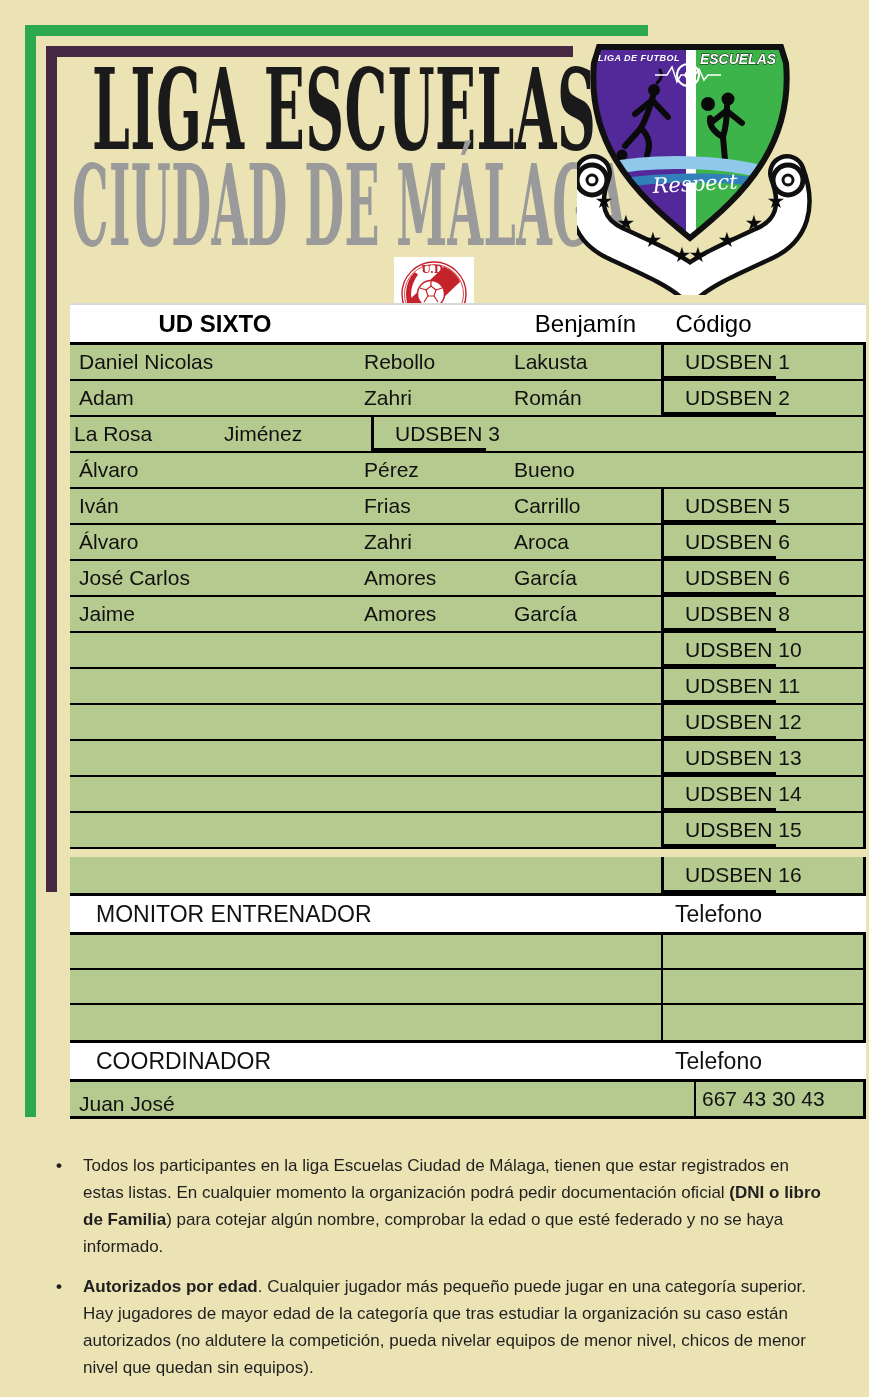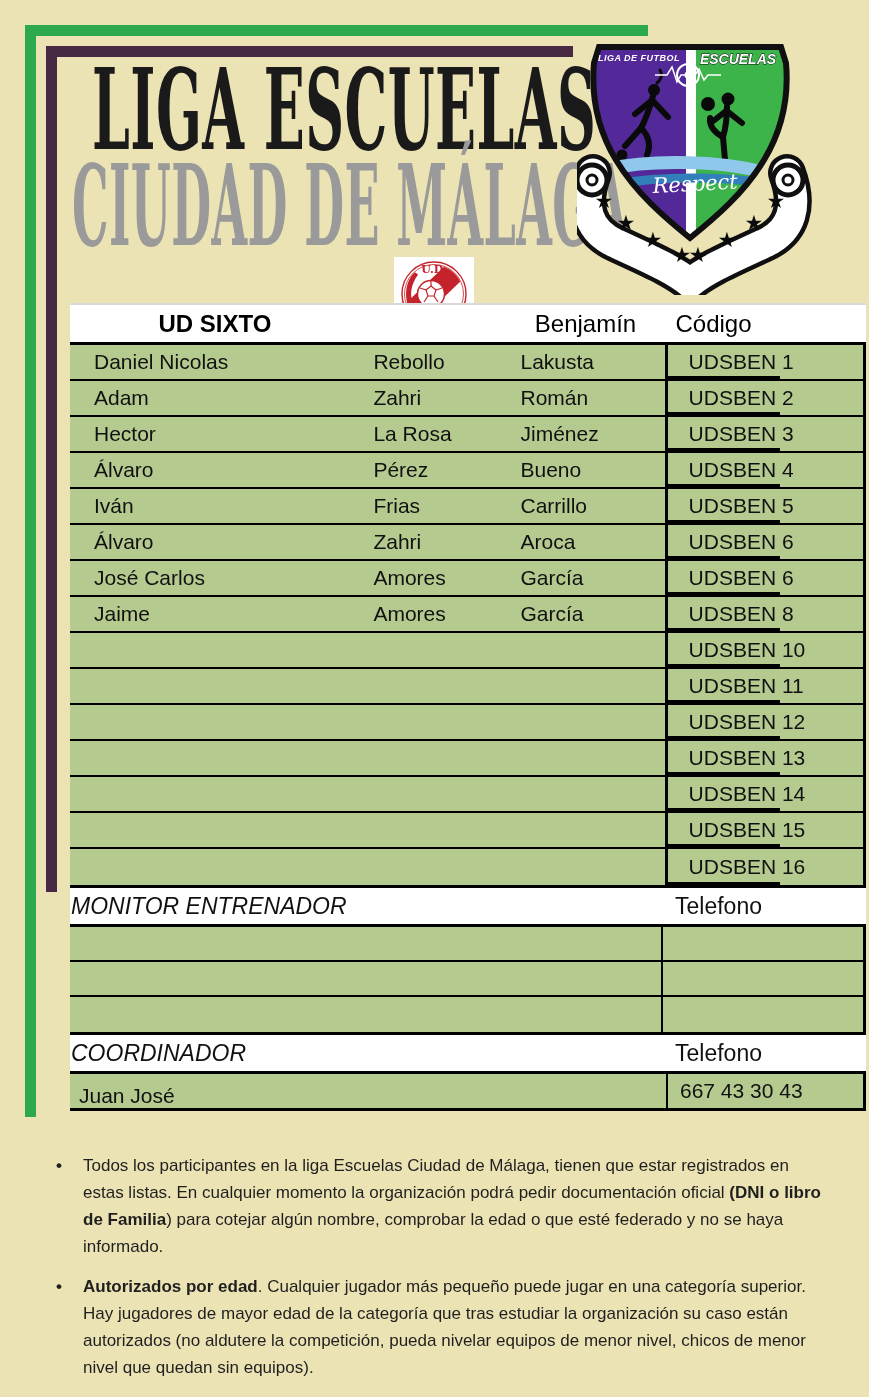--- a/index.html
+++ b/index.html
@@ -24,36 +24,36 @@
   
   .tbl{position:absolute;left:70px;top:303px;width:796px;}
   .hr{height:3px;background:#000;}
   .hrow{display:flex;align-items:center;height:39px;background:#fff;border-top:2px solid #d9d9d9;box-sizing:border-box;}
   .hrow .c1{width:290px;text-align:center;font-weight:bold;font-size:24px;}
   .hrow .c2{width:150px;}
   .hrow .c3{width:151px;text-align:center;font-size:24px;}
   .hrow .c4{width:205px;text-align:center;font-size:24px;padding-right:10px;box-sizing:border-box;}
   .hrow .c4 span,.wrow .phl span{display:inline-block;transform:translateX(-45px);}
   .prow{display:flex;align-items:center;height:36px;background:var(--row-green);border-bottom:2px solid #000;border-right:3px solid #000;box-sizing:border-box;font-size:21px;color:#111;}
-  .prow.last{border-bottom:none;}
-  .prow .c1{width:290px;padding-left:9px;box-sizing:border-box;margin-left:15px;}
+  .prow.last{border-bottom:none;margin-top:8px;}
+  .prow .c1{width:290px;padding-left:9px;box-sizing:border-box;}
   .prow .c2{width:150px;padding-left:4px;box-sizing:border-box;}
   .prow .c3{width:151px;padding-left:4px;box-sizing:border-box;}
   .codecell{position:relative;width:202px;height:100%;display:flex;align-items:center;border-left:3px solid #000;box-sizing:border-box;padding-left:21px;}
   .codecell::after{content:"";position:absolute;left:0;bottom:0;width:112px;height:3px;background:#000;}
   .wrow{display:flex;align-items:center;height:36px;background:#fff;font-size:23px;color:#111;}
-  .wrow .lbl{flex:1;padding-left:1px;font-style:italic;}
+  .wrow .lbl{flex:1;padding-left:26px;}
   .wrow .phl{width:205px;text-align:center;}
   .erow{display:flex;height:35px;background:var(--row-green);border-bottom:2px solid #000;border-right:3px solid #000;box-sizing:border-box;}
   .erow.last{border-bottom:none;}
   .erow .en{flex:1;}
   .erow .ep{width:202px;border-left:2px solid #000;box-sizing:border-box;}
   .jrow{display:flex;align-items:flex-end;height:34px;background:var(--row-green);border-right:3px solid #000000;box-sizing:border-box;font-size:21px;color:#111;gap:12px;}
   .jrow .jn{flex:1;padding-left:9px;}
-  .jrow .jp{width:197px;border-left:2px solid #000;box-sizing:border-box;padding-left:12px;height:100%;display:flex;align-items:center;}
+  .jrow .jp{width:169px;border-left:2px solid #000;box-sizing:border-box;padding-left:6px;height:100%;display:flex;align-items:center;}
 
   
   .notes{position:absolute;left:56px;top:1152px;width:786px;color:#1f1f1f;}
   .note{display:flex;margin-bottom:13px;}
   .note .bullet{width:27px;font-size:17px;line-height:27px;font-weight:bold;}
   .note .ntext{width:748px;font-size:17px;line-height:27px;}
   .note b{font-weight:bold;}
 
   
   .league-badge{left:577px;top:33px;}
@@ -186,30 +186,28 @@
           <div class="c3">Lakusta</div>
           <div class="codecell">UDSBEN 1</div>
         </div>
         <div class="prow">
           <div class="c1">Adam</div>
           <div class="c2">Zahri</div>
           <div class="c3">Román</div>
           <div class="codecell">UDSBEN 2</div>
         </div>
         <div class="prow">
-          <div class="c1">Hector</div>
           <div class="c2">La Rosa</div>
           <div class="c3">Jiménez</div>
           <div class="codecell">UDSBEN 3</div>
         </div>
         <div class="prow">
           <div class="c1">Álvaro</div>
           <div class="c2">Pérez</div>
           <div class="c3">Bueno</div>
-          <div class="codecell">UDSBEN 4</div>
         </div>
         <div class="prow">
           <div class="c1">Iván</div>
           <div class="c2">Frias</div>
           <div class="c3">Carrillo</div>
           <div class="codecell">UDSBEN 5</div>
         </div>
         <div class="prow">
           <div class="c1">Álvaro</div>
           <div class="c2">Zahri</div>

